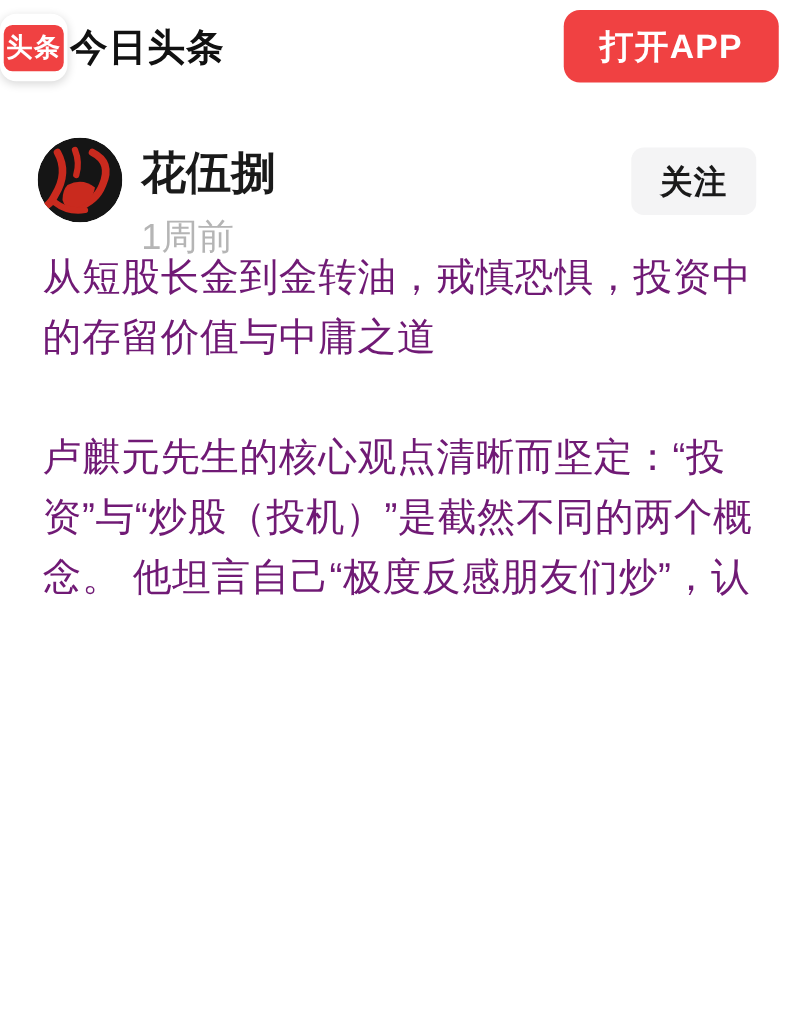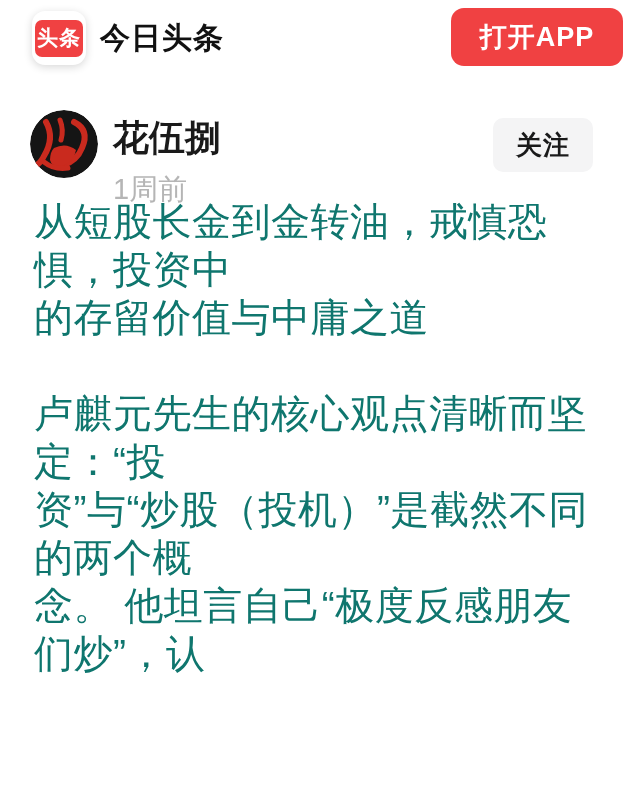--- a/index.html
+++ b/index.html
@@ -9,42 +9,41 @@
     font-family: "Liberation Sans", "DejaVu Sans", sans-serif;
   }
   .page { position: relative; width: 640px; height: 808px; background: #fff; }
 
   
   .app-header {
     position: relative;
     height: 76px;
     display: flex;
     align-items: center;
-    padding-left: 32px;
     background: #fff;
   }
   .logo-wrap {
     width: 54px; height: 54px;
     background: #fff;
     border-radius: 13px;
     box-shadow: 0 2px 8px rgba(0,0,0,0.16);
     display: flex; align-items: center; justify-content: center;
     flex: 0 0 auto;
   }
   .logo-red {
     width: 48px; height: 37px;
     background: #f04142;
     border-radius: 7px;
     color: #fff;
     font-size: 21px; font-weight: 700;
     letter-spacing: 1px;
     display: flex; align-items: center; justify-content: center;
   }
   .app-name {
-    margin-left: 14px;
+    margin-left: 2px;
     font-size: 30px;
     font-weight: 700;
     color: #111;
     letter-spacing: 1px;
   }
   .open-app-btn {
     position: absolute;
     right: 17px; top: 8px;
     width: 172px; height: 58px;
     background: #f04142;
@@ -78,41 +77,41 @@
     font-weight: 700;
     color: #1a1a1a;
     cursor: pointer;
   }
   .post-time {
     margin-top: 7px;
     font-size: 29px;
     color: #b5b5b5;
   }
   .follow-btn {
-    position: absolute; right: 12px; top: 8px;
+    position: absolute; right: 0; top: 8px;
     width: 100px; height: 54px;
     background: #f4f4f5;
     color: #1a1a1a;
     border: none;
     border-radius: 10px;
     font-family: inherit;
     font-size: 26px;
     font-weight: 600;
     letter-spacing: 1px;
     cursor: pointer;
   }
 
   
   .article-body { margin: 20px 34px 0 34px; }
   .article-body .para, .article-title {
-    font-size: 39px;
+    font-size: 31px;
     font-weight: 400;
     line-height: 48px;
     letter-spacing: 0.5px;
-    color: #0f766e;
+    color: #701a75;
     white-space: pre-line;
     margin: 0 0 48px 0;
   }
 </style>
 </head>
 <body>
 
 <div class="page">
 
   <header class="app-header">

